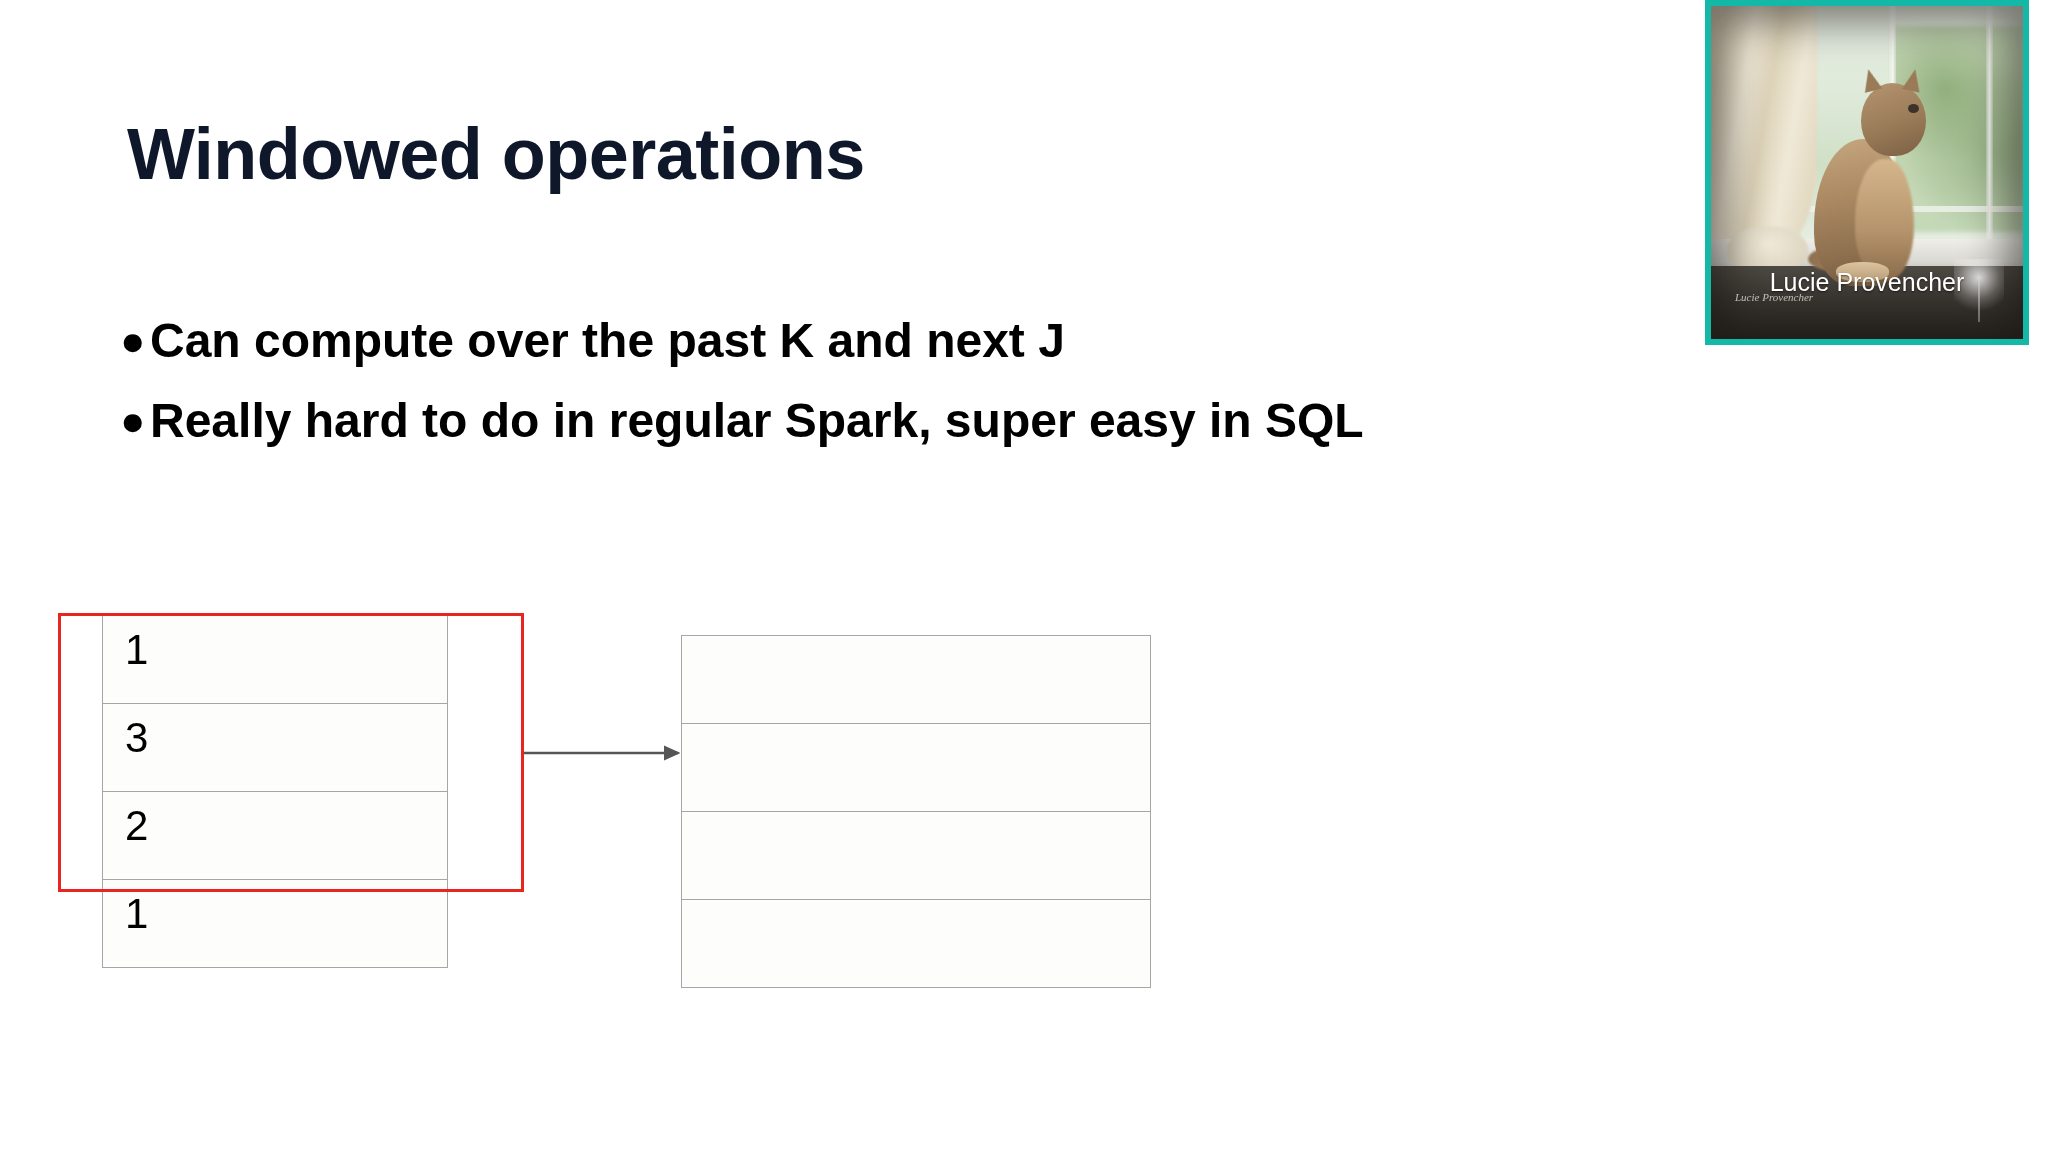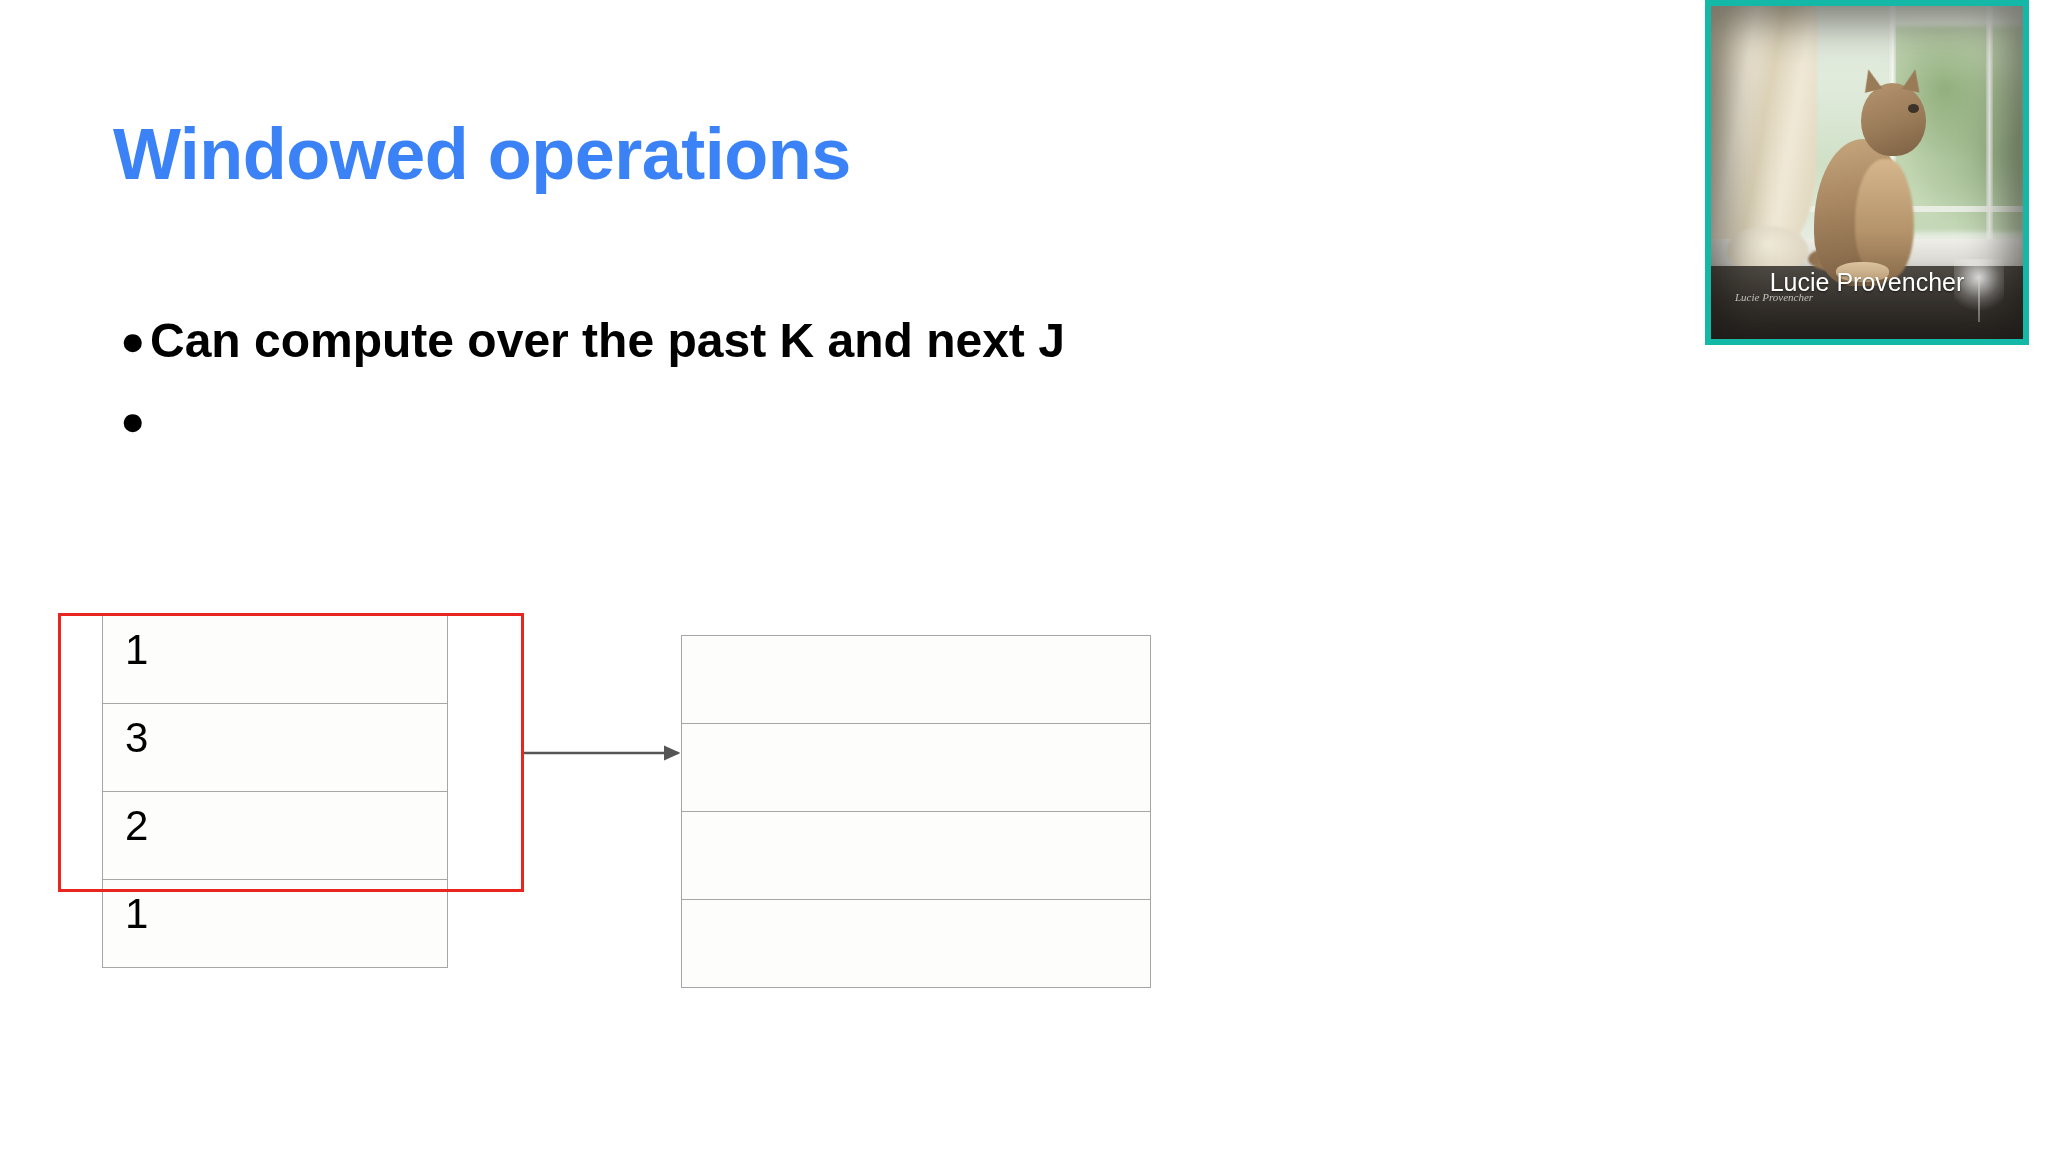--- a/index.html
+++ b/index.html
@@ -21,25 +21,25 @@
     position: absolute;
     left: 0; top: 0;
     width: 2048px;
     height: 1152px;
     background: #ffffff;
   }
 
   
   #slide-title {
     position: absolute;
-    left: 113px;
+    left: 127px;
     top: 118px;
     font-size: 72px;
     font-weight: bold;
-    color: #3b82f6;
+    color: #0f172a;
     letter-spacing: -0.5px;
     line-height: 1.0;
     white-space: nowrap;
   }
 
   
   #bullet-list {
     position: absolute;
     left: 120px;
     top: 310px;
@@ -349,20 +349,21 @@
 
   <div id="bullet-list">
 
     <div class="bullet-row">
       <span class="bullet-marker">●</span>
       <span class="bullet-text">Can compute over the past K and next J</span>
     </div>
 
     <div class="bullet-row">
       <span class="bullet-marker">●</span>
+      <span class="bullet-text">Really hard to do in regular Spark, super easy in SQL</span>
     </div>
 
   </div>
 
   <div id="video-thumb">
     <div class="thumb-scene">
       <div class="thumb-window"></div>
       <div class="thumb-green"></div>
       <div class="thumb-mullion-v" style="left:57%;"></div>
       <div class="thumb-mullion-v" style="left:88%;"></div>

